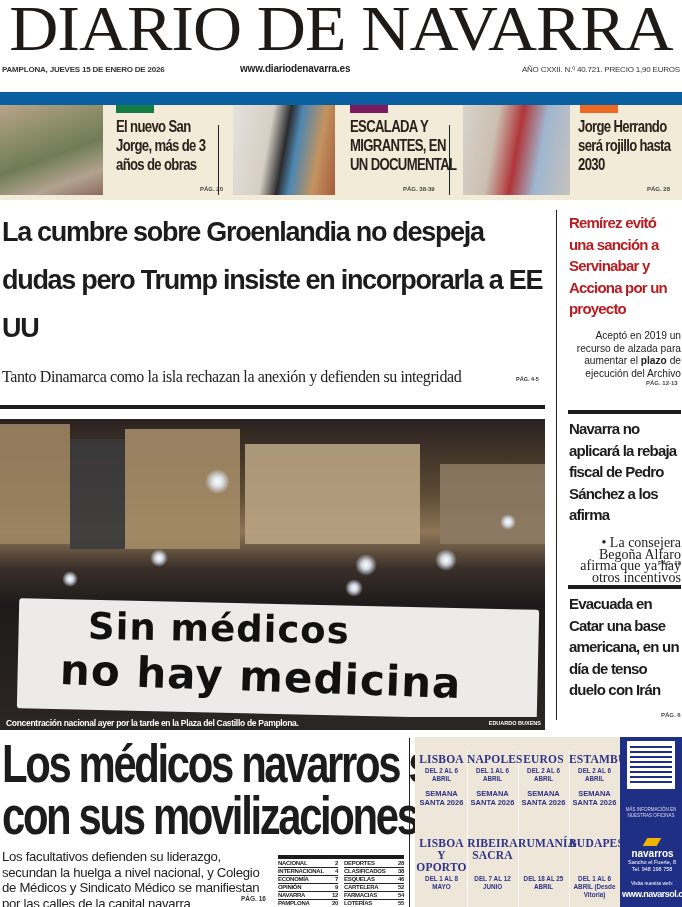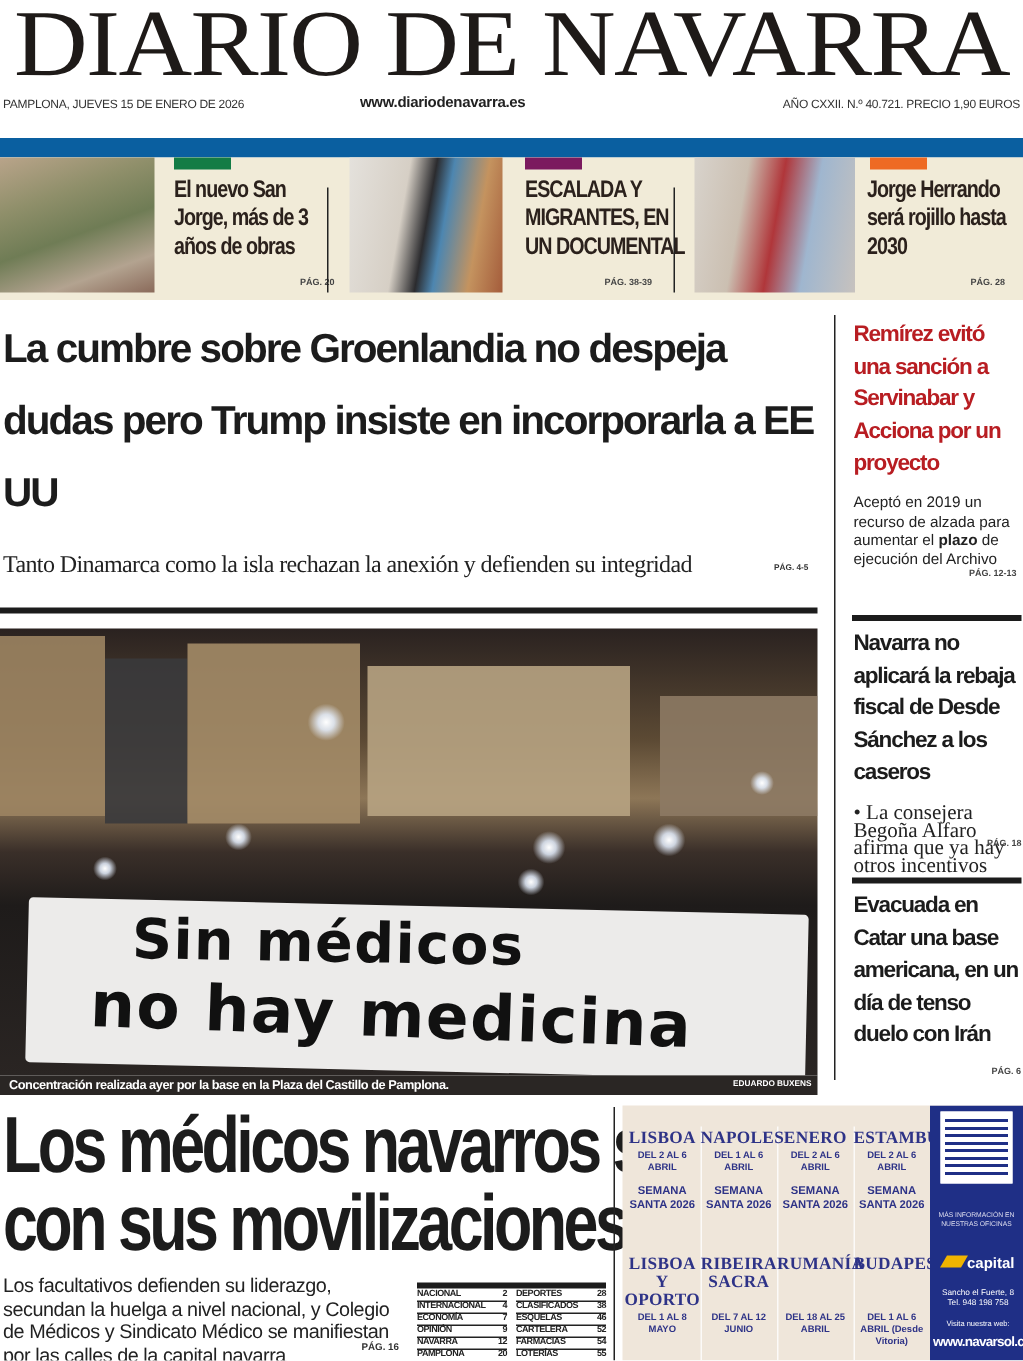--- a/index.html
+++ b/index.html
@@ -6,21 +6,21 @@
   html, body { width: 682px; height: 907px; overflow: hidden; background: #ffffff; }
   body { position: relative; font-family: "Liberation Sans", sans-serif; color: #1a1a1a; }
 
   .abs { position: absolute; }
 
   
   .masthead { left: 0; top: -4px; width: 682px; height: 66px; text-align: center;
     font-family: "Liberation Serif", serif; font-size: 63px; letter-spacing: -1px;
     color: #1e1a18; line-height: 66px; white-space: nowrap; transform: scaleX(1.08); transform-origin: center; }
   .meta { top: 65px; font-size: 8px; font-family: "Liberation Sans", sans-serif; color: #333; letter-spacing: -0.2px; }
-  .meta-left { left: 2px; }
+  .meta-left { left: 2px; font-weight: bold; }
   .meta-center { left: 240px; font-size: 10px; font-weight: bold; top: 63px; color: #222; }
   .meta-right { right: 2px; }
   .blue-band { left: 0; top: 92px; width: 682px; height: 13px; background: #0a5fa0; }
 
   
   .strip { left: 0; top: 105px; width: 682px; height: 95px; background: #f1ebd8; }
   .teaser-photo { position: absolute; top: 0; height: 90px; overflow: hidden; }
   .photo-1 { left: 0; width: 103px; background: linear-gradient(160deg,#b9a48a 0%,#8f8f6a 30%,#6f7c55 55%,#b3a390 80%,#8a6a5a 100%); }
   .photo-2 { left: 233px; width: 102px; background: linear-gradient(100deg,#e4e1dc 0%,#d6cfc5 35%,#2b2b2e 50%,#4d86b0 60%,#c4935f 80%,#a45c3b 100%); }
   .photo-3 { left: 463px; width: 107px; background: linear-gradient(100deg,#d8d3cc 0%,#cbbfb1 30%,#b0363a 50%,#9fb6cf 70%,#c7c2be 100%); }
@@ -41,21 +41,21 @@
     font-size: 27px; line-height: 48px; letter-spacing: -1.3px; color: #1c1c1c; }
   .lead-sub { left: 2px; top: 368px; font-family: "Liberation Serif", serif; font-size: 16px; color: #222; letter-spacing: -0.4px; white-space: nowrap; }
   .lead-pag { left: 516px; top: 376px; font-size: 5.5px; font-weight: bold; color: #333; }
 
   .col-rule { left: 556px; top: 210px; width: 1px; height: 510px; background: #222; }
 
   
   .side-h { position: absolute; left: 569px; width: 110px; font-weight: bold; font-size: 15px; line-height: 21.5px;
     letter-spacing: -0.8px; color: #1c1c1c; }
   .side-red { color: #b81d22; top: 212px; }
-  .side-body { position: absolute; left: 569px; width: 112px; font-size: 10.2px; line-height: 12.5px; color: #222; }
+  .side-body { position: absolute; left: 569px; width: 112px; font-size: 10.2px; line-height: 12.5px; color: #222; text-align: right; }
   .side-bar { position: absolute; left: 568px; width: 113px; height: 4px; background: #1c1c1c; }
   .side-serif { font-family: "Liberation Serif", serif; font-size: 14px; line-height: 11.5px; }
 
   .hr-full { left: 0; top: 405px; width: 545px; height: 4px; background: #1c1c1c; }
 
   
   .main-photo { left: 0; top: 419px; width: 545px; height: 298px; overflow: hidden;
     background:
       radial-gradient(ellipse at 80% 20%, rgba(255,255,255,0.0) 0%, rgba(0,0,0,0) 60%),
       linear-gradient(180deg, #2a2220 0%, #5c4a34 25%, #8d7657 38%, #3a2f29 50%, #1e1b1a 62%, #2a2523 100%); }
@@ -138,21 +138,21 @@
 
 <div class="abs col-rule"></div>
 
 <div class="side-h side-red">Remírez evitó una sanción a Servinabar y Acciona por un proyecto</div>
 <div class="side-body" style="top:330px;">
   <span>Aceptó en 2019 un recurso de alzada para aumentar el </span><b>plazo</b><span> de ejecución del Archivo</span>
 </div>
 <div class="pag" style="left:646px;top:380px;">PÁG. 12-13</div>
 
 <div class="side-bar" style="top:410px;"></div>
-<div class="side-h" style="top:418px;">Navarra no aplicará la rebaja fiscal de Desde Sánchez a los caseros</div>
+<div class="side-h" style="top:418px;">Navarra no aplicará la rebaja fiscal de Pedro Sánchez a los afirma</div>
 <div class="side-body side-serif" style="top:537px;">• La consejera Begoña Alfaro afirma que ya hay otros incentivos</div>
 <div class="pag" style="left:658px;top:560px;">PÁG. 18</div>
 
 <div class="side-bar" style="top:585px;"></div>
 <div class="side-h" style="top:593px;">Evacuada en Catar una base americana, en un día de tenso duelo con Irán</div>
 <div class="pag" style="left:661px;top:712px;">PÁG. 6</div>
 
 <div class="abs hr-full"></div>
 
 <div class="abs main-photo">
@@ -166,21 +166,21 @@
   <div class="light" style="left:355px;top:135px;width:22px;height:22px;"></div>
   <div class="light" style="left:435px;top:130px;width:22px;height:22px;"></div>
   <div class="light" style="left:345px;top:160px;width:18px;height:18px;"></div>
   <div class="light" style="left:62px;top:152px;width:16px;height:16px;"></div>
   <div class="light" style="left:500px;top:95px;width:16px;height:16px;"></div>
   <div class="banner"></div>
   <div class="banner-text bt1">Sin médicos</div>
   <div class="banner-text bt2">no hay medicina</div>
 </div>
 <div class="abs caption-bar"></div>
-<div class="abs caption">Concentración realizada ayer por la base en la Plaza del Castillo de Pamplona.</div>
+<div class="abs caption">Concentración nacional ayer por la tarde en la Plaza del Castillo de Pamplona.</div>
 <div class="abs credit">EDUARDO BUXENS</div>
 
 <h2 class="abs bottom-h">
   <span style="display:block;">Los médicos navarros siguen</span>
   <span style="display:block;">con sus movilizaciones</span>
 </h2>
 <div class="abs bottom-sub">Los facultativos defienden su liderazgo, secundan la huelga a nivel nacional, y Colegio de Médicos y Sindicato Médico se manifiestan por las calles de la capital navarra</div>
 <div class="abs bottom-pag">PÁG. 16</div>
 <div class="abs bottom-rule"></div>
 
@@ -251,21 +251,21 @@
     <div class="ad-city">LISBOA</div>
     <div class="ad-dates">DEL 2 AL 6 ABRIL</div>
     <div class="ad-ss">SEMANA SANTA 2026</div>
   </div>
   <div class="ad-cell" style="left:52px;top:16px;">
     <div class="ad-city">NAPOLES</div>
     <div class="ad-dates">DEL 1 AL 6 ABRIL</div>
     <div class="ad-ss">SEMANA SANTA 2026</div>
   </div>
   <div class="ad-cell" style="left:103px;top:16px;">
-    <div class="ad-city">ENERO</div>
+    <div class="ad-city">EUROS</div>
     <div class="ad-dates">DEL 2 AL 6 ABRIL</div>
     <div class="ad-ss">SEMANA SANTA 2026</div>
   </div>
   <div class="ad-cell" style="left:154px;top:16px;">
     <div class="ad-city">ESTAMBUL</div>
     <div class="ad-dates">DEL 2 AL 6 ABRIL</div>
     <div class="ad-ss">SEMANA SANTA 2026</div>
   </div>
 
   <div class="ad-cell" style="left:1px;top:100px;">
@@ -282,21 +282,21 @@
   </div>
   <div class="ad-cell" style="left:154px;top:100px;">
     <div class="ad-city">BUDAPEST</div>
     <div class="ad-dates" style="margin-top:26px;">DEL 1 AL 6 ABRIL (Desde Vitoria)</div>
   </div>
 
   <div class="ad-side">
     <div class="qr"></div>
     <div class="qr-note">MÁS INFORMACIÓN EN NUESTRAS OFICINAS</div>
     <div class="ad-logo">
-      <span class="ad-logo-mark"></span><span>capital</span>
+      <span class="ad-logo-mark"></span><span>navarros</span>
     </div>
     <div class="ad-addr">
       <div>Sancho el Fuerte, 8</div>
       <div>Tel. 948 198 758</div>
     </div>
     <div class="ad-web-label">Visita nuestra web:</div>
     <div class="ad-web">www.navarsol.com</div>
   </div>
 </div>
 

